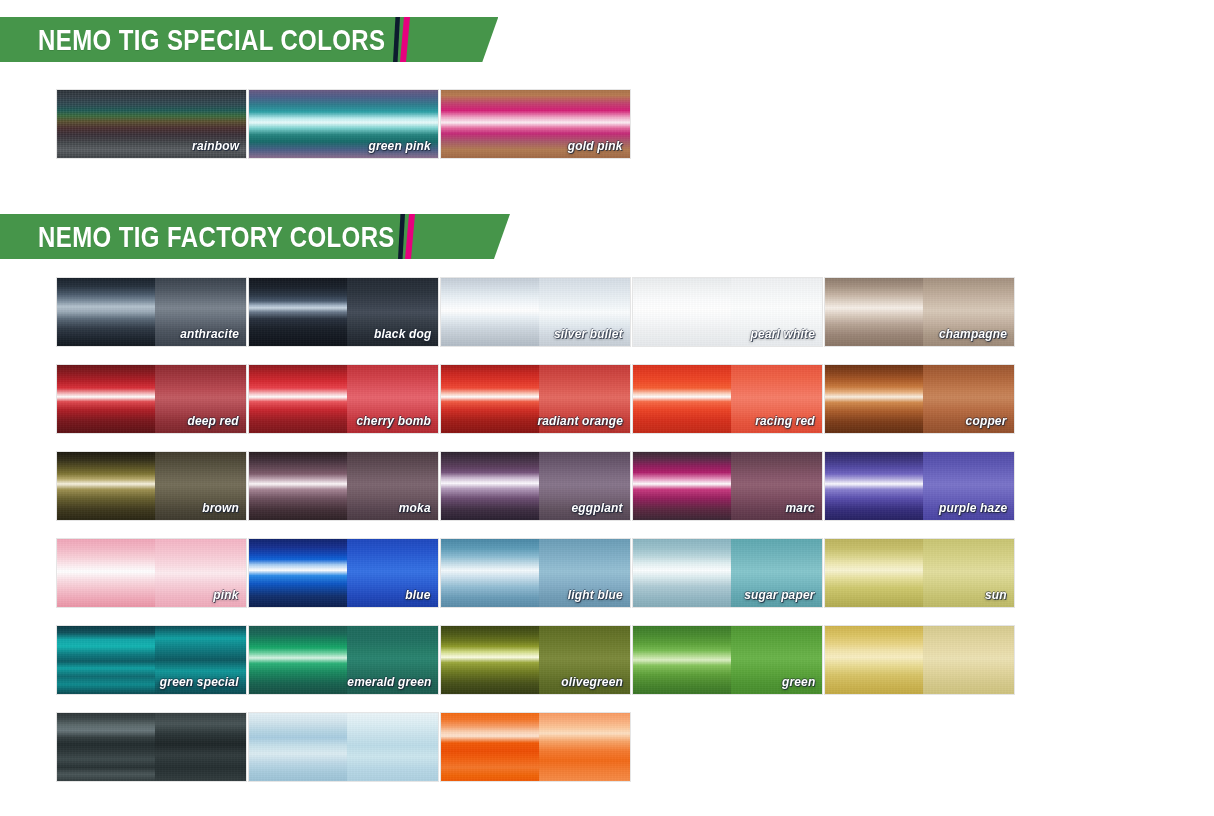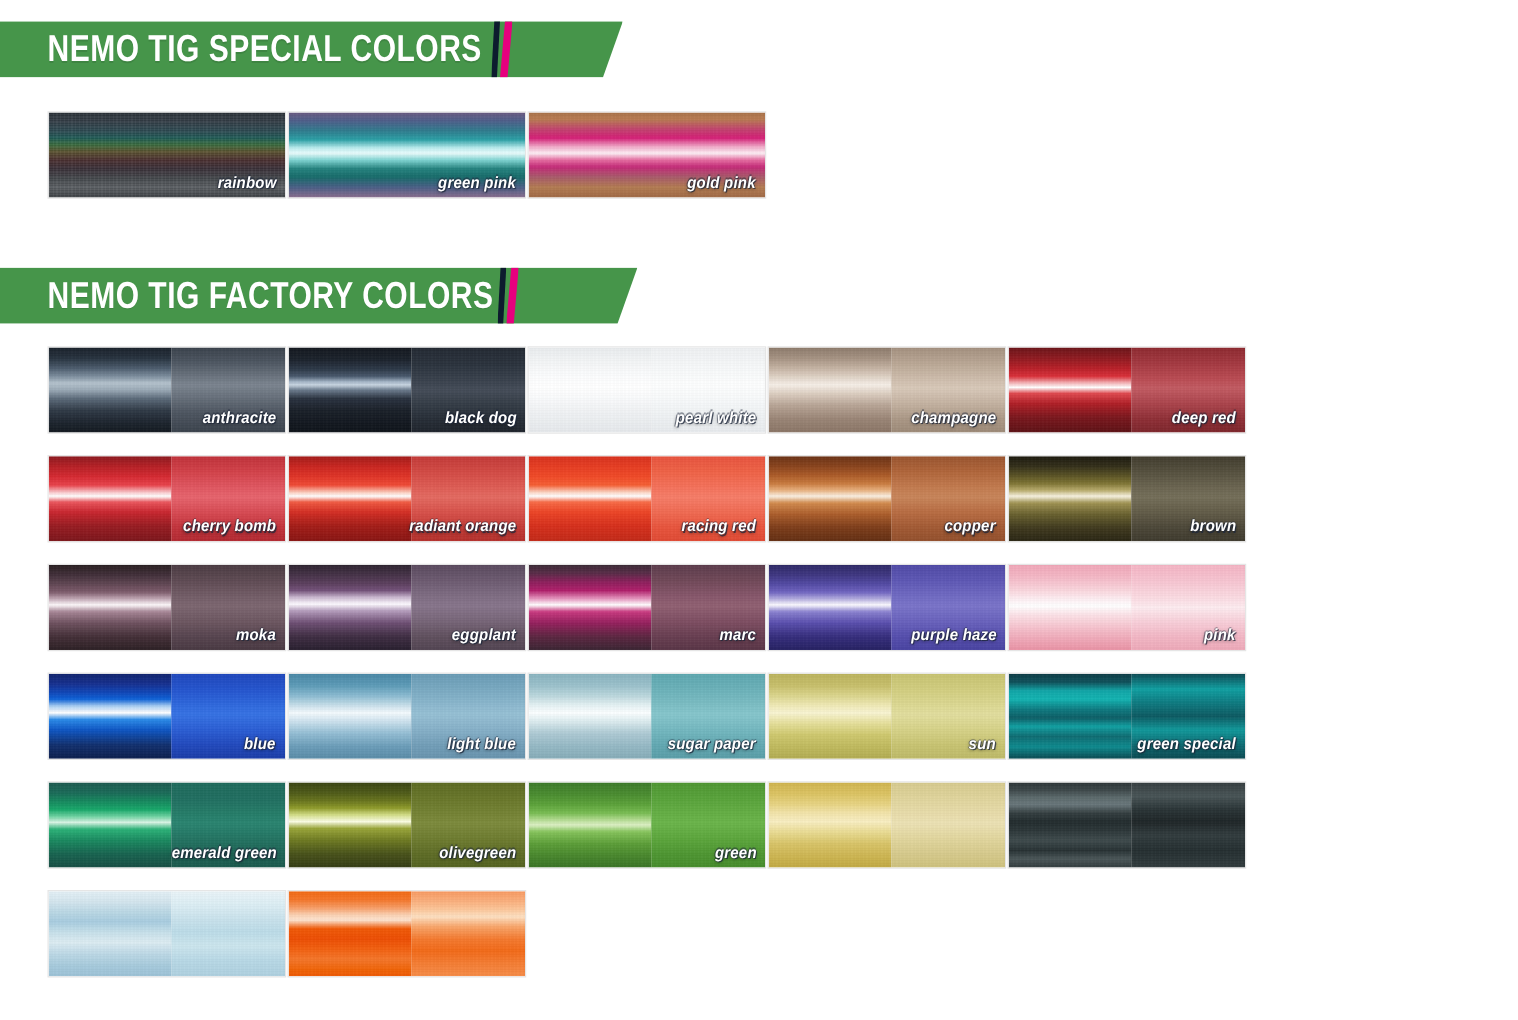--- a/index.html
+++ b/index.html
@@ -62,21 +62,21 @@
     background: #e6007e;
     clip-path: polygon(40% 0, 100% 0, 60% 100%, 0 100%);
   }
 
   #banner-special { top: 17px; }
   #banner-factory { top: 214px; }
 
   
   .grid {
     position: absolute;
-    left: 38px;
+    left: 56px;
     display: flex;
     flex-wrap: wrap;
     text-decoration: underline;
   }
   #special-grid { top: 89px; width: 1140px; }
   #factory-grid { top: 277px; width: 1148px; }
 
   .swatch {
     position: relative;
     width: 191px;
@@ -176,20 +176,26 @@
         <div class="grain"></div>
         <span class="swatch-label">anthracite</span>
       </div>
       <div class="swatch">
         <div class="half left" style="background: linear-gradient(rgb(20, 24, 31) 0%, rgb(27, 34, 44) 14%, rgb(46, 58, 73) 26%, rgb(74, 90, 110) 34%, rgb(159, 176, 194) 40%, rgb(201, 214, 226) 44%, rgb(107, 123, 141) 50%, rgb(42, 51, 64) 60%, rgb(26, 32, 41) 74%, rgb(19, 24, 32) 88%, rgb(15, 20, 26) 100%);"></div>
         <div class="half right" style="background: linear-gradient(rgb(35, 42, 51) 0%, rgb(43, 51, 61) 20%, rgb(60, 68, 80) 42%, rgb(68, 76, 88) 50%, rgb(53, 61, 71) 66%, rgb(39, 46, 55) 84%, rgb(30, 36, 44) 100%);"></div>
         <div class="grain"></div>
         <span class="swatch-label">black dog</span>
       </div>
       <div class="swatch">
+        <div class="half left" style="background: linear-gradient(rgb(195, 204, 214) 0%, rgb(213, 222, 230) 14%, rgb(233, 240, 245) 28%, rgb(250, 252, 254) 42%, rgb(255, 255, 255) 48%, rgb(234, 241, 246) 58%, rgb(207, 216, 224) 74%, rgb(188, 197, 206) 90%, rgb(178, 188, 198) 100%);"></div>
+        <div class="half right" style="background: linear-gradient(rgb(212, 220, 228) 0%, rgb(226, 233, 239) 20%, rgb(241, 246, 249) 40%, rgb(251, 253, 254) 50%, rgb(231, 238, 243) 66%, rgb(210, 218, 226) 84%, rgb(198, 206, 214) 100%);"></div>
+        <div class="grain"></div>
+        <span class="swatch-label">silver bullet</span>
+      </div>
+      <div class="swatch">
         <div class="half left" style="background: linear-gradient(rgb(233, 236, 238) 0%, rgb(243, 245, 246) 16%, rgb(251, 252, 253) 32%, rgb(255, 255, 255) 46%, rgb(250, 251, 252) 58%, rgb(240, 242, 244) 76%, rgb(230, 233, 236) 100%);"></div>
         <div class="half right" style="background: linear-gradient(rgb(238, 240, 242) 0%, rgb(246, 248, 249) 22%, rgb(253, 254, 254) 44%, rgb(247, 249, 250) 62%, rgb(238, 241, 243) 82%, rgb(232, 235, 238) 100%);"></div>
         <div class="grain"></div>
         <span class="swatch-label">pearl white</span>
       </div>
       <div class="swatch">
         <div class="half left" style="background: linear-gradient(rgb(141, 123, 108) 0%, rgb(164, 145, 129) 12%, rgb(196, 178, 162) 24%, rgb(227, 215, 203) 36%, rgb(246, 239, 232) 44%, rgb(221, 207, 194) 54%, rgb(184, 165, 150) 68%, rgb(154, 133, 118) 84%, rgb(138, 117, 102) 100%);"></div>
         <div class="half right" style="background: linear-gradient(rgb(163, 144, 127) 0%, rgb(185, 166, 148) 18%, rgb(205, 188, 171) 36%, rgb(216, 201, 185) 48%, rgb(196, 178, 161) 66%, rgb(171, 152, 134) 84%, rgb(157, 138, 120) 100%);"></div>
         <div class="grain"></div>
         <span class="swatch-label">champagne</span>

